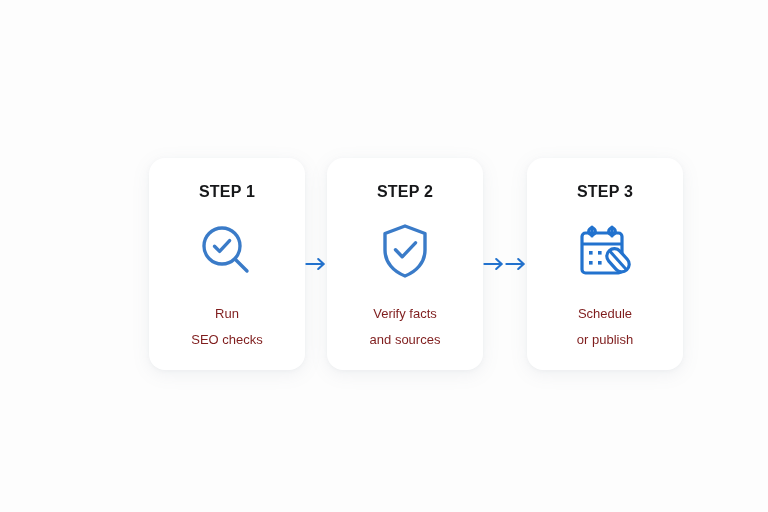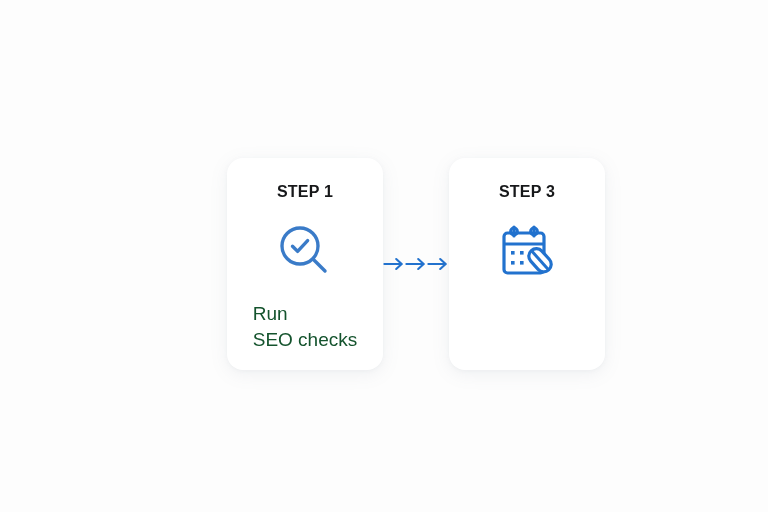--- a/index.html
+++ b/index.html
@@ -57,24 +57,24 @@
   .step-icon {
     margin-top: 20px;
     height: 62px;
     display: flex;
     align-items: center;
     justify-content: center;
   }
 
   .step-label {
     margin-top: 19px;
-    font-size: 19px;
+    font-size: 13px;
     line-height: 26px;
-    color: #14532d;
-    text-align: left;
+    color: #7f1d1d;
+    text-align: center;
     white-space: pre-line;
   }
 
   .connector {
     width: 22px;
     height: 212px;
     display: flex;
     align-items: center;
     justify-content: center;
     flex: none;
@@ -102,20 +102,31 @@
 SEO checks</div>
     </div>
 
     <div class="connector">
       <svg class="arrow-icon" width="24" height="16" viewBox="0 0 24 16" fill="none">
         <path d="M1.5 8 H20" stroke="#2272ce" stroke-width="2.3" stroke-linecap="round"></path>
         <path d="M14.4 2.6 L20.4 8 L14.4 13.4" stroke="#2272ce" stroke-width="2.3" stroke-linecap="round" stroke-linejoin="round"></path>
       </svg>
     </div>
 
+    <div class="step-card">
+      <div class="step-title">STEP 2</div>
+      <div class="step-icon">
+        <svg width="62" height="62" viewBox="0 0 62 62" fill="none">
+          <path d="M31 6 L51 13.5 V30 C51 42.5 42.4 51.6 31 56 C19.6 51.6 11 42.5 11 30 V13.5 Z" stroke="#3a7bc8" stroke-width="3.4" stroke-linejoin="round"></path>
+          <path d="M21.5 29.8 L28.2 36.8 L41.5 22.8" stroke="#3a7bc8" stroke-width="3.4" stroke-linecap="round" stroke-linejoin="round"></path>
+        </svg>
+      </div>
+      <div class="step-label">Verify facts
+and sources</div>
+    </div>
 
     <div class="connector">
       <svg class="arrow-icon" width="24" height="16" viewBox="0 0 24 16" fill="none">
         <path d="M1.5 8 H20" stroke="#2272ce" stroke-width="2.3" stroke-linecap="round"></path>
         <path d="M14.4 2.6 L20.4 8 L14.4 13.4" stroke="#2272ce" stroke-width="2.3" stroke-linecap="round" stroke-linejoin="round"></path>
       </svg>
     </div>
 
 
     <div class="connector">
@@ -139,16 +150,18 @@
           <rect x="24" y="31" width="3.6" height="3.6" fill="#2272ce"></rect>
           <rect x="33" y="31" width="3.6" height="3.6" fill="#2272ce"></rect>
           <rect x="15" y="41" width="3.6" height="3.6" fill="#2272ce"></rect>
           <rect x="24" y="41" width="3.6" height="3.6" fill="#2272ce"></rect>
           <g transform="rotate(-42 42 38)">
             <rect x="34.5" y="28" width="15" height="26" rx="7.5" stroke="#2272ce" stroke-width="3.2" fill="#ffffff"></rect>
             <path d="M42 28 V54" stroke="#2272ce" stroke-width="3"></path>
           </g>
         </svg>
       </div>
+      <div class="step-label">Schedule
+or publish</div>
     </div>
 
   </div>
 </div>
 
 </body></html>

